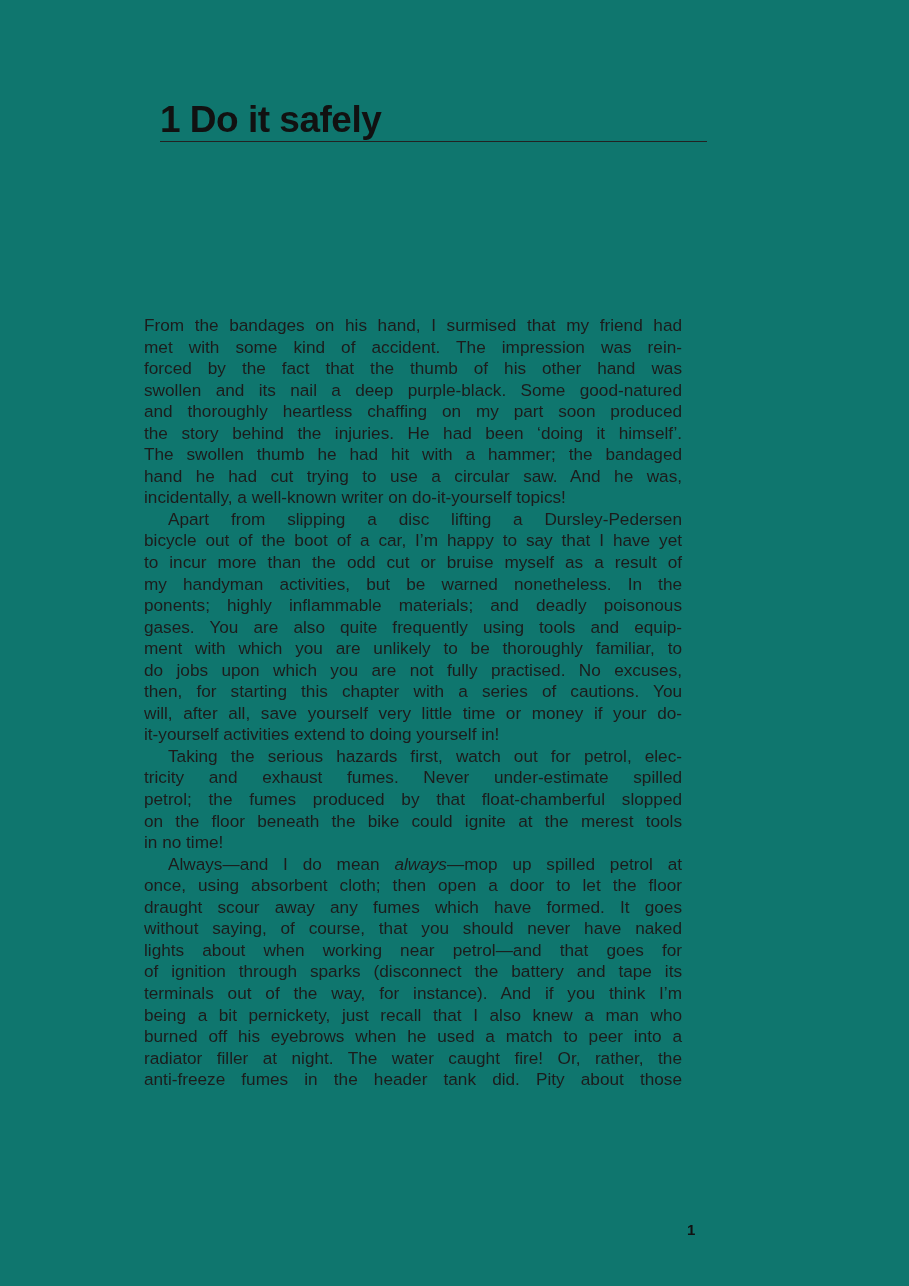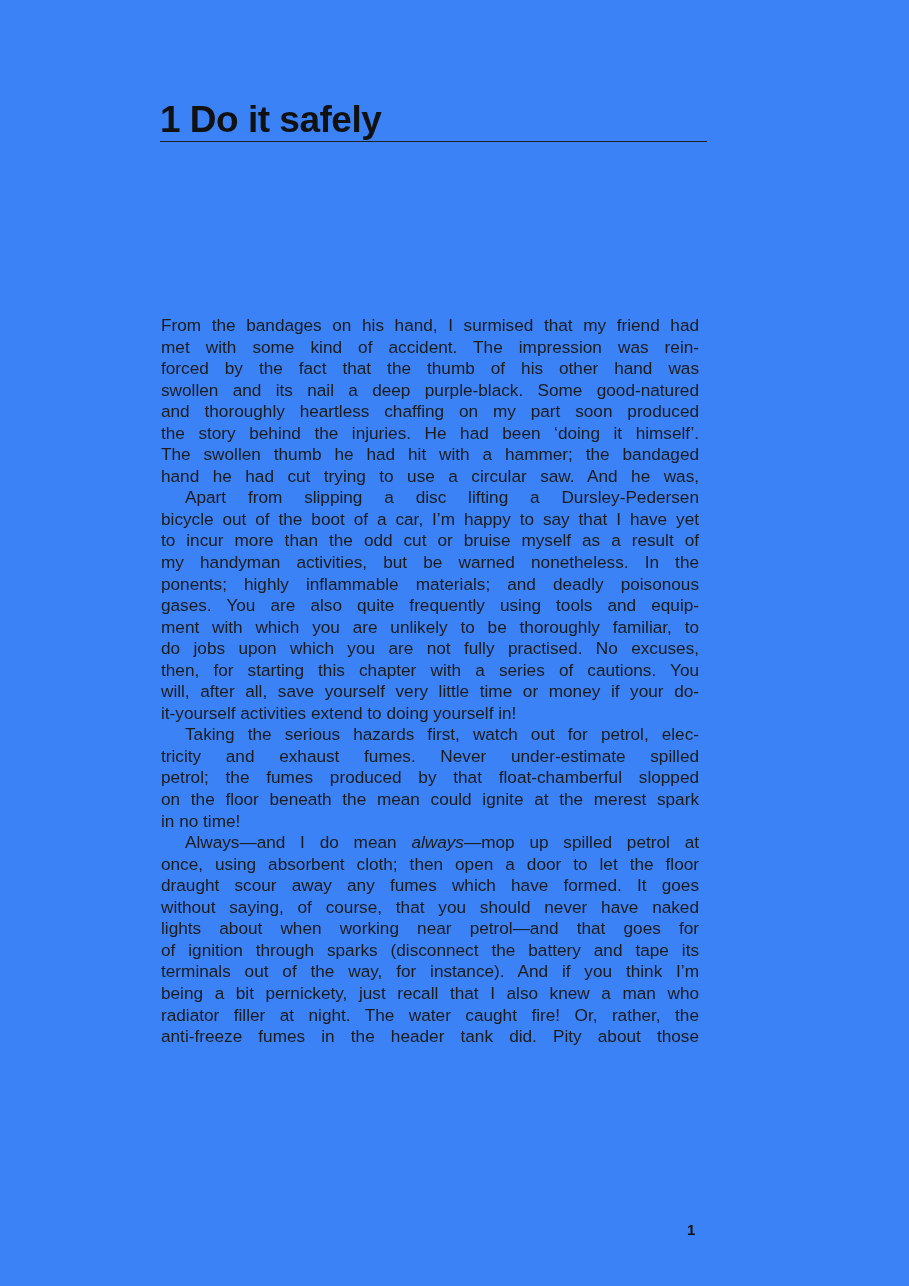--- a/index.html
+++ b/index.html
@@ -12,21 +12,21 @@
       height: 1286px;
       position: relative;
       overflow: hidden;
       font-family: "Liberation Sans", "DejaVu Sans", sans-serif;
       color: #1a1a1a;
     }
     .page {
       position: absolute;
       left: 0; top: 0;
       width: 909px; height: 1286px;
-      background: #3b82f6;
+      background: #0f766e;
     }
     .chapter-heading {
       position: absolute;
       left: 160px;
       top: 98px;
       font-family: "Liberation Sans", sans-serif;
       font-weight: bold;
       font-size: 37px;
       letter-spacing: -0.5px;
       color: #111;
@@ -37,21 +37,21 @@
     .heading-rule {
       position: absolute;
       left: 160px;
       top: 141px;
       width: 547px;
       height: 0;
       border-top: 1.5px solid #222;
     }
     .body-text {
       position: absolute;
-      left: 161px;
+      left: 144px;
       top: 315px;
       width: 538px;
     }
     .line {
       display: block;
       height: 21.55px;
       line-height: 21.55px;
       font-size: 17.2px;
       white-space: nowrap;
       text-align: justify;
@@ -87,53 +87,55 @@
 
     <div>
       <span class="line">From the bandages on his hand, I surmised that my friend had</span>
       <span class="line">met with some kind of accident. The impression was rein-</span>
       <span class="line">forced by the fact that the thumb of his other hand was</span>
       <span class="line">swollen and its nail a deep purple-black. Some good-natured</span>
       <span class="line">and thoroughly heartless chaffing on my part soon produced</span>
       <span class="line">the story behind the injuries. He had been ‘doing it himself’.</span>
       <span class="line">The swollen thumb he had hit with a hammer; the bandaged</span>
       <span class="line">hand he had cut trying to use a circular saw. And he was,</span>
+      <span class="line last">incidentally, a well-known writer on do-it-yourself topics!</span>
     </div>
 
     <div>
       <span class="line indent">Apart from slipping a disc lifting a Dursley-Pedersen</span>
       <span class="line">bicycle out of the boot of a car, I’m happy to say that I have yet</span>
       <span class="line">to incur more than the odd cut or bruise myself as a result of</span>
       <span class="line">my handyman activities, but be warned nonetheless. In the</span>
       <span class="line">ponents; highly inflammable materials; and deadly poisonous</span>
       <span class="line">gases. You are also quite frequently using tools and equip-</span>
       <span class="line">ment with which you are unlikely to be thoroughly familiar, to</span>
       <span class="line">do jobs upon which you are not fully practised. No excuses,</span>
       <span class="line">then, for starting this chapter with a series of cautions. You</span>
       <span class="line">will, after all, save yourself very little time or money if your do-</span>
       <span class="line last">it-yourself activities extend to doing yourself in!</span>
     </div>
 
     <div>
       <span class="line indent">Taking the serious hazards first, watch out for petrol, elec-</span>
       <span class="line">tricity and exhaust fumes. Never under-estimate spilled</span>
       <span class="line">petrol; the fumes produced by that float-chamberful slopped</span>
-      <span class="line">on the floor beneath the mean could ignite at the merest spark</span>
+      <span class="line">on the floor beneath the bike could ignite at the merest tools</span>
       <span class="line last">in no time!</span>
     </div>
 
     <div>
       <span class="line indent"><span>Always—and I do mean </span><em>always</em><span>—mop up spilled petrol at</span></span>
       <span class="line">once, using absorbent cloth; then open a door to let the floor</span>
       <span class="line">draught scour away any fumes which have formed. It goes</span>
       <span class="line">without saying, of course, that you should never have naked</span>
       <span class="line">lights about when working near petrol—and that goes for</span>
       <span class="line">of ignition through sparks (disconnect the battery and tape its</span>
       <span class="line">terminals out of the way, for instance). And if you think I’m</span>
       <span class="line">being a bit pernickety, just recall that I also knew a man who</span>
+      <span class="line">burned off his eyebrows when he used a match to peer into a</span>
       <span class="line">radiator filler at night. The water caught fire! Or, rather, the</span>
       <span class="line">anti-freeze fumes in the header tank did. Pity about those</span>
     </div>
 
   </div>
 
   <div class="page-number">1</div>
 
 </div>
 

